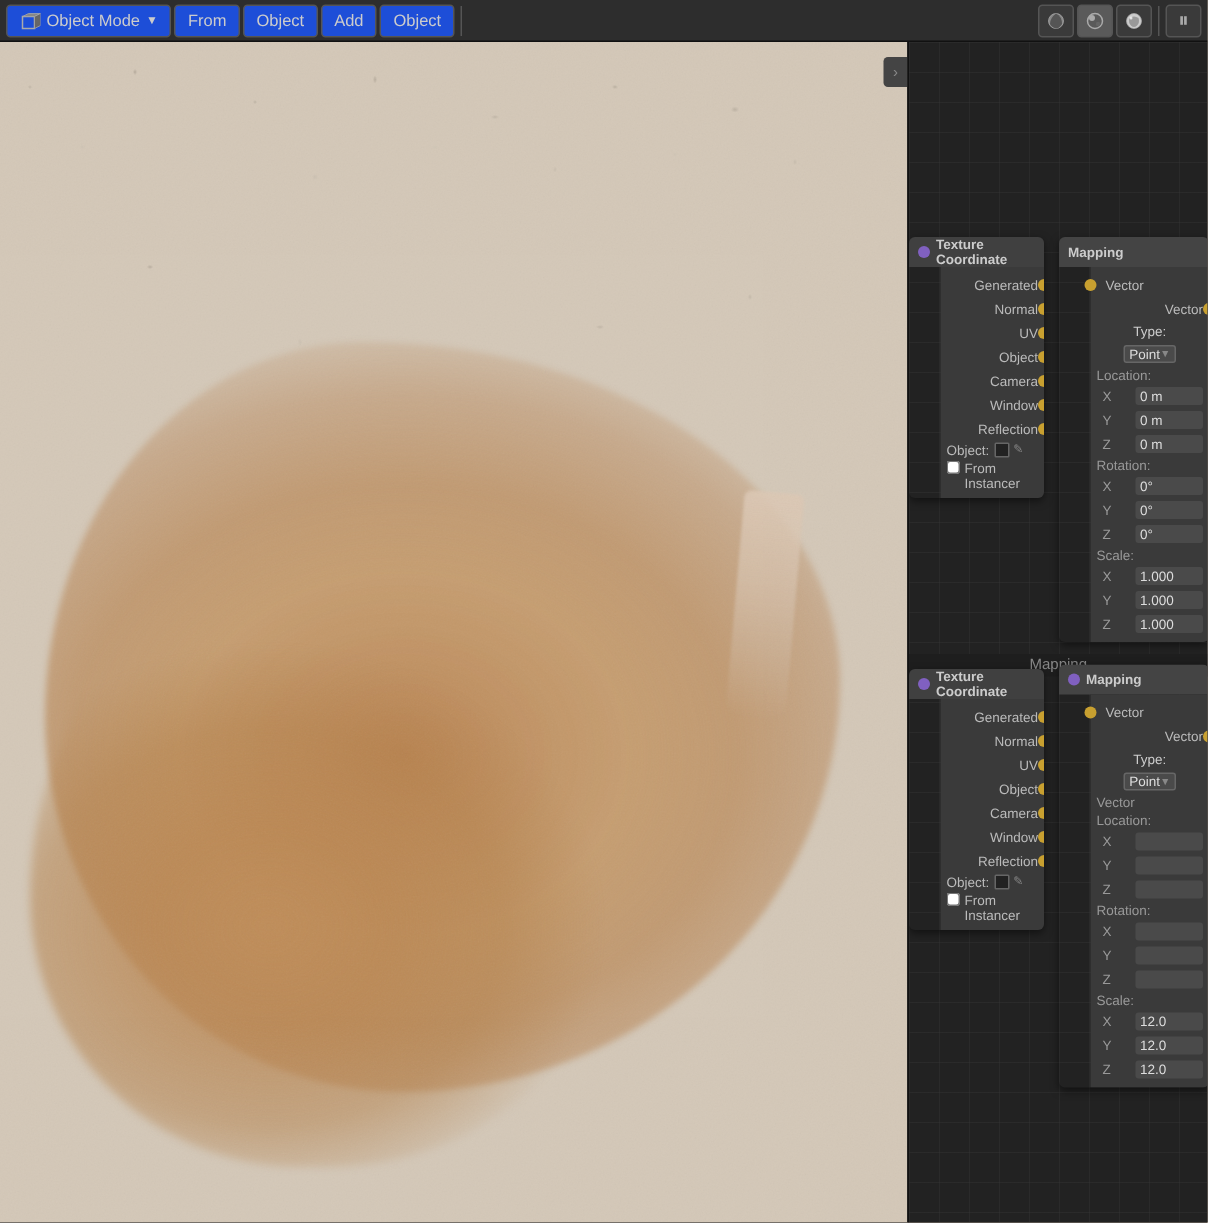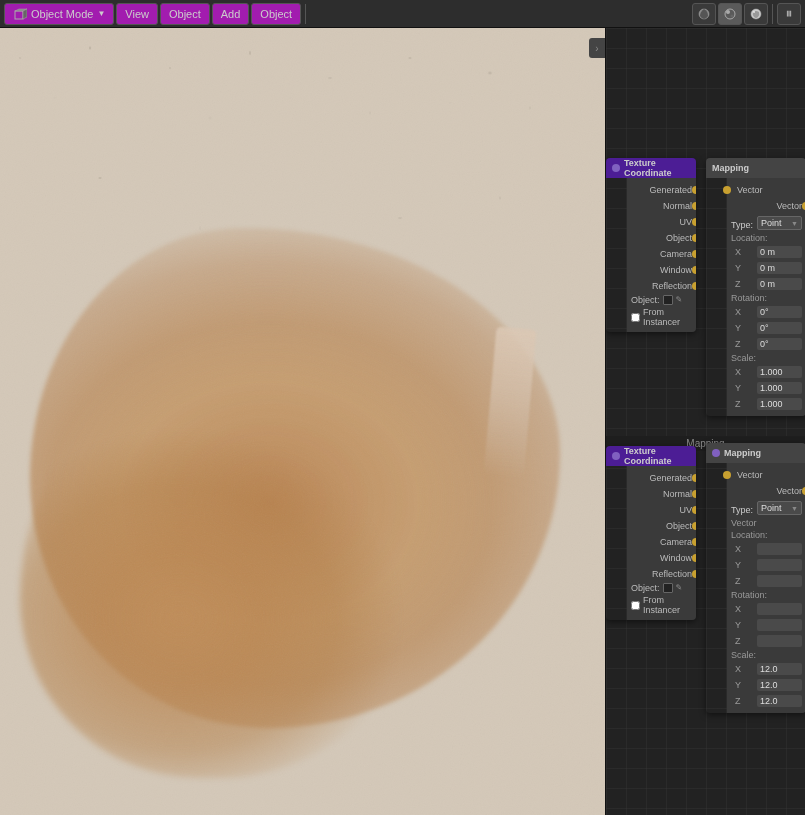--- a/index.html
+++ b/index.html
@@ -21,21 +21,21 @@
       display: flex;
       align-items: center;
       padding: 0 4px;
       gap: 2px;
       position: relative;
       z-index: 10;
     }
     .toolbar-btn {
       height: 22px;
       padding: 0 8px;
-      background: #a21caf;
+      background: #1d4ed8;
       border: 1px solid #555;
       border-radius: 3px;
       color: #ccc;
       font-size: 11px;
       cursor: pointer;
       display: flex;
       align-items: center;
       gap: 4px;
       white-space: nowrap;
     }
@@ -267,24 +267,25 @@
       height: 12px;
       display: flex;
       align-items: center;
       padding: 0 3px;
       color: #ddd;
       font-size: 9px;
     }
 
     .type-row {
       display: flex;
-      align-items: flex-end;
+      align-items: center;
       padding: 2px 4px;
       gap: 4px;
       font-size: 9px;
+      flex-direction: column;
     }
     .type-select {
       flex: 1;
       background: #4a4a4a;
       border: 1px solid #666;
       border-radius: 2px;
       color: #ddd;
       font-size: 9px;
       height: 14px;
       display: flex;
@@ -309,21 +310,21 @@
       left: 0px;
       width: 90px;
     }
     #mapping-2 {
       top: 415px;
       left: 100px;
       width: 100px;
     }
 
     
-    .header-red { background: #4c1d95; }
+    .header-red { background: #404040; }
     
     .header-dark { background: #444; }
     
     .dot-purple { background: #8060c0; }
 
     
     .connections-svg {
       position: absolute;
       inset: 0;
       pointer-events: none;
@@ -365,21 +366,20 @@
 
     
     .dd-arrow {
       font-size: 7px;
       color: #888;
     }
 
     
     .obj-row {
       display: flex;
-      align-items: center;
       padding: 1px 4px;
       gap: 3px;
       font-size: 9px;
       color: #bbb;
     }
     .color-swatch {
       width: 10px;
       height: 10px;
       background: #222;
       border: 1px solid #666;
@@ -401,21 +401,21 @@
     <svg width="14" height="14" viewBox="0 0 14 14">
       <rect x="2" y="4" width="8" height="8" fill="none" stroke="#aaa" stroke-width="1"></rect>
       <polygon points="2,4 6,2 14,2 10,4" fill="#888" stroke="#aaa" stroke-width="0.5"></polygon>
       <polygon points="10,4 14,2 14,10 10,12" fill="#666" stroke="#aaa" stroke-width="0.5"></polygon>
     </svg>
     <span>Object Mode</span>
     <span style="font-size:8px;">▼</span>
   </div>
 
   <div class="toolbar-btn">
-    <span>View</span>
+    <span>From</span>
   </div>
   <div class="toolbar-btn">
     <span>Object</span>
   </div>
   <div class="toolbar-btn">
     <span>Add</span>
   </div>
   <div class="toolbar-btn">
     <span>Object</span>
   </div>

